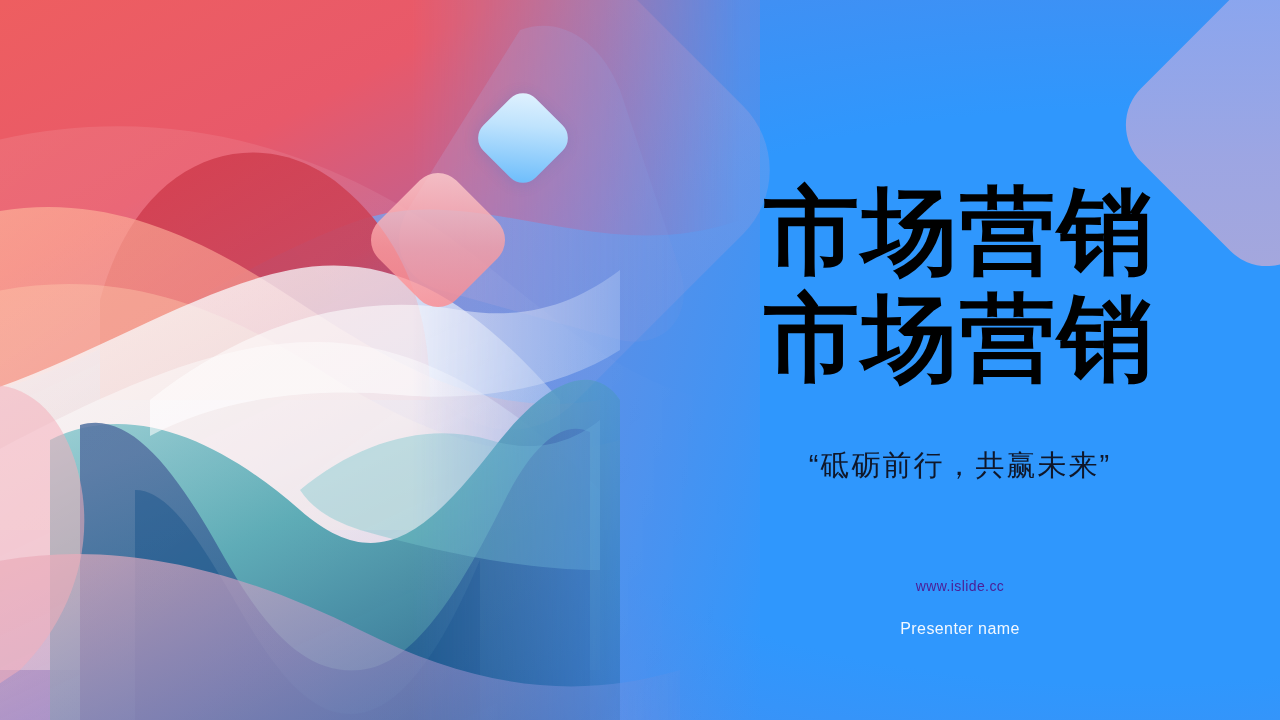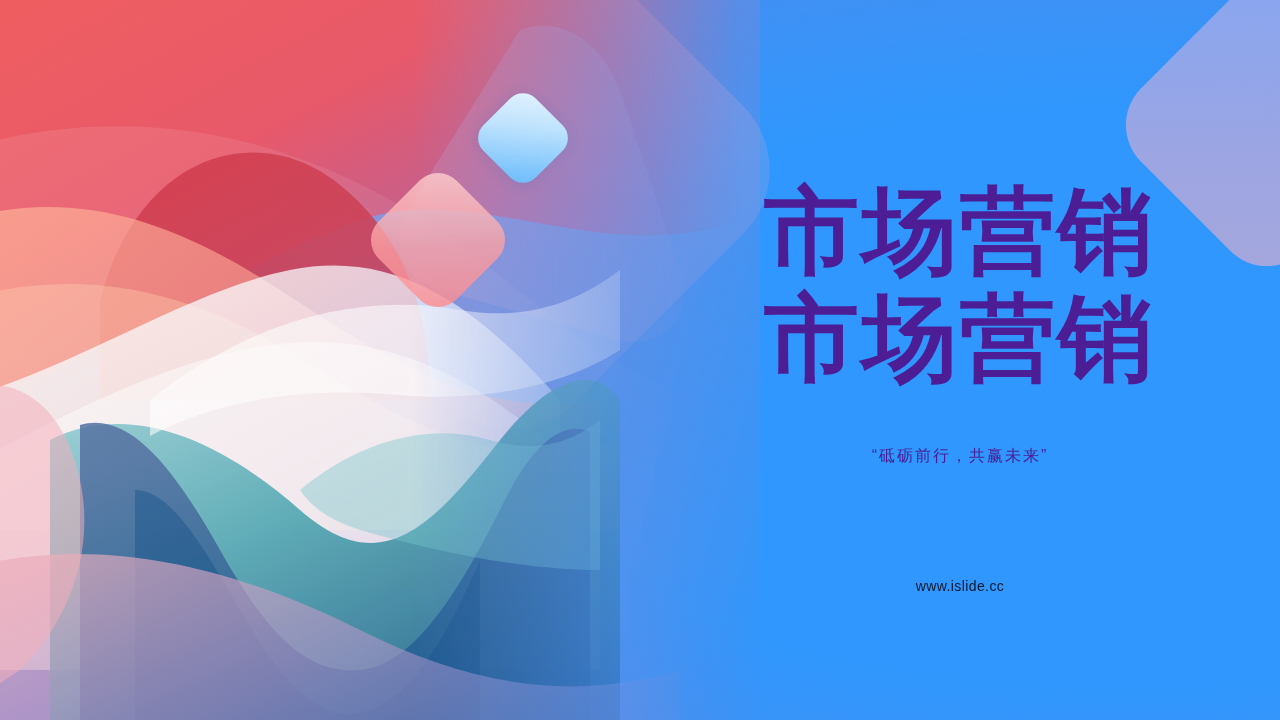--- a/index.html
+++ b/index.html
@@ -76,44 +76,44 @@
   .content {
     position: absolute;
     left: 640px; top: 0;
     width: 640px; height: 720px;
   }
   .title {
     position: absolute;
     left: 0; top: 178px;
     width: 100%;
     text-align: center;
-    color: #4c1d95;
+    color: #000000;
     font-size: 95px;
     font-weight: bold;
     line-height: 107px;
     letter-spacing: 3px;
     white-space: nowrap;
   }
   .title-line { display: block; }
   .subtitle {
     position: absolute;
     left: 0; top: 446px;
     width: 100%;
     text-align: center;
-    color: #4c1d95;
-    font-size: 16px;
+    color: #0f172a;
+    font-size: 29px;
     letter-spacing: 2px;
     white-space: nowrap;
   }
   .site {
     position: absolute;
     left: 0; top: 578px;
     width: 100%;
     text-align: center;
-    color: #0f172a;
+    color: #4c1d95;
     font-size: 14px;
     letter-spacing: 0.4px;
   }
   .presenter {
     position: absolute;
     left: 0; top: 620px;
     width: 100%;
     text-align: center;
     color: #f2f8ff;
     font-size: 16px;
@@ -244,16 +244,17 @@
 
     <div class="title">
       <span class="title-line">市场营销</span>
       <span class="title-line">市场营销</span>
     </div>
 
     <div class="subtitle">“砥砺前行，共赢未来”</div>
 
     <div class="site">www.islide.cc</div>
 
+    <div class="presenter">Presenter name</div>
 
   </div>
 
 </div>
 
 </body></html>

